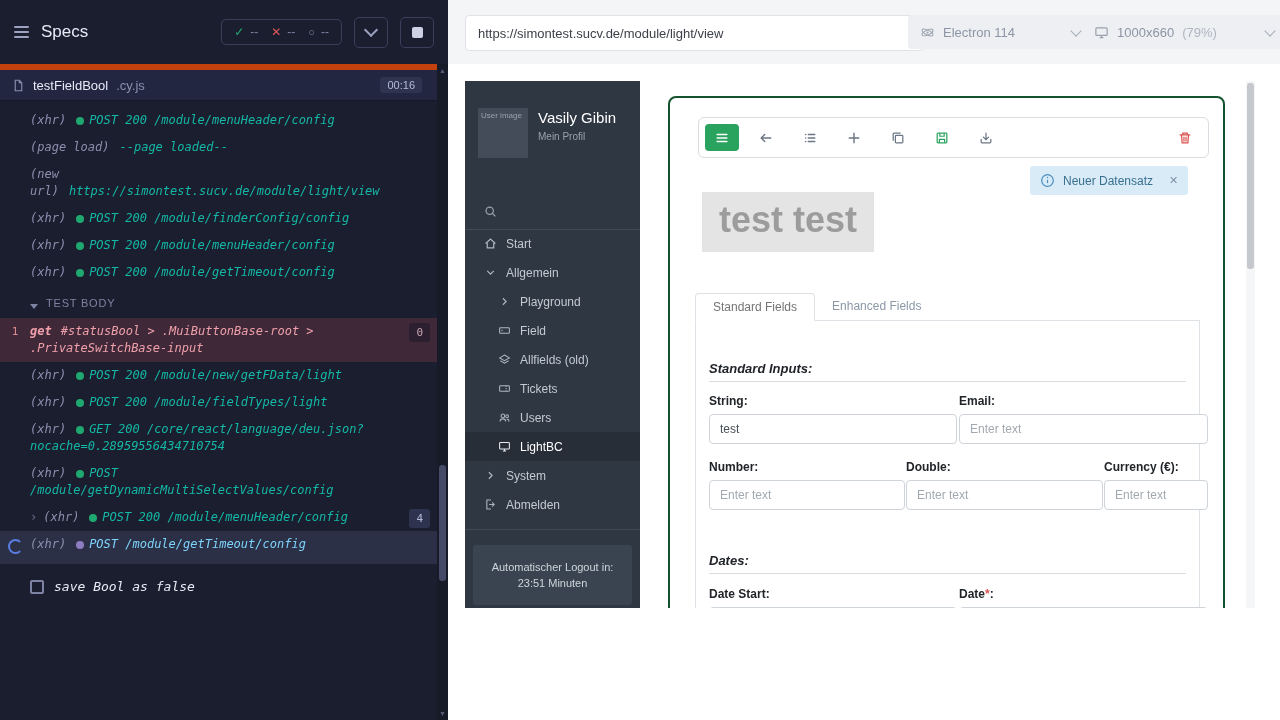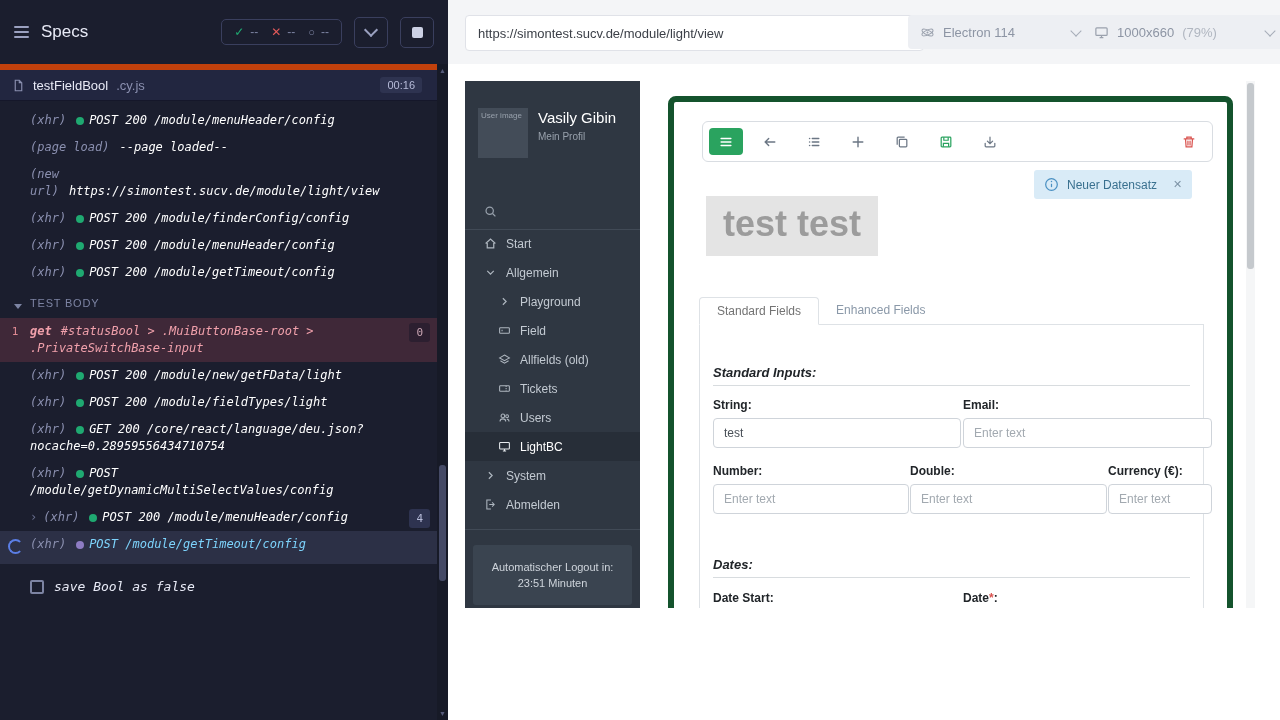--- a/index.html
+++ b/index.html
@@ -47,28 +47,28 @@
   .spec-ext { color:#8b90b0; }
   .spec-time { margin-left:auto; margin-right:14px; background:#2e3350; color:#b6bbd8; font-size:11px; padding:2px 7px; border-radius:3px; }
 
   .log { font-family:"DejaVu Sans Mono", monospace; font-size:12px; font-style:italic; padding-top:6px; }
   .cmd { display:flex; padding:5px 0; line-height:17px; position:relative; }
   .gutter { width:30px; flex-shrink:0; text-align:center; color:#6a7090; font-size:11px; font-style:normal; }
   .content { flex:1; padding-right:42px; overflow-wrap:anywhere; }
   .prefix { color:#8b90b0; margin-right:10px; }
   .dot { display:inline-block; width:8px; height:8px; border-radius:50%; background:#1fa971; margin-right:5px; vertical-align:-1px; }
   .dot.purple { background:#8e7cc3; }
-  .ctext { color:#ffffff; }
+  .ctext { color:#14b8a6; }
   .caret { color:#6a7090; font-style:normal; margin-right:6px; }
   .badge {
     position:absolute; right:18px; top:5px; background:#2e3350; color:#b6bbd8;
     border-radius:3px; padding:1px 7px; font-size:11px; font-style:normal;
   }
   .section-row {
-    display:flex; align-items:flex-end; gap:8px; padding:11px 0 9px 14px;
+    display:flex; align-items:flex-end; gap:8px; padding:11px 0 9px 30px;
     font-family:"Liberation Sans", sans-serif; font-style:normal;
     font-size:11px; letter-spacing:.8px; color:#7d84a3;
   }
   .tri-down { width:0; height:0; border-left:4px solid transparent; border-right:4px solid transparent; border-top:5px solid #7d84a3; }
 
   .cmd.pinned { background:#3f2838; }
   .cmd.pinned .gutter { color:#e08a93; }
   .cmd.pinned .cname { color:#f0a0ab; font-weight:bold; margin-right:9px; }
   .cmd.pinned .ctext { color:#f0a0ab; }
   .cmd.pinned .badge { background:#2c1f30; color:#cba6b4; }
@@ -132,21 +132,21 @@
   .nav-item.active .nav-ic { color:#e8ecef; }
   .sb-divider { position:absolute; top:448px; left:0; right:0; border-top:1px solid #414a56; }
   .timerbox {
     position:absolute; left:8px; right:8px; top:464px; height:60px;
     background:#3a4450; border-radius:3px; color:#ced4db; font-size:11px;
     display:flex; flex-direction:column; align-items:center; justify-content:center; gap:4px;
   }
 
   
   .app-main { position:absolute; left:175px; top:0; width:615px; height:527px; }
-  .card { position:absolute; left:28px; top:15px; width:553px; height:580px; border:6px solid #14532d; border-radius:8px; background:#fff; }
+  .card { position:absolute; left:28px; top:15px; width:553px; height:580px; border:2px solid #14532d; border-radius:8px; background:#fff; }
   .toolbar {
     position:absolute; left:28px; top:19px; width:497px; height:39px;
     border:1px solid #d9dde2; border-radius:6px;
     display:flex; align-items:center; gap:10px; padding:0 6px;
   }
   .tbtn { width:34px; height:27px; border-radius:4px; display:flex; align-items:center; justify-content:center; color:#6b7684; cursor:pointer; }
   .tbtn.active { background:#2aa35f; color:#fff; }
   .tbtn.green { color:#2aa35f; }
   .tbtn.danger { color:#d9534f; margin-left:auto; }
 

